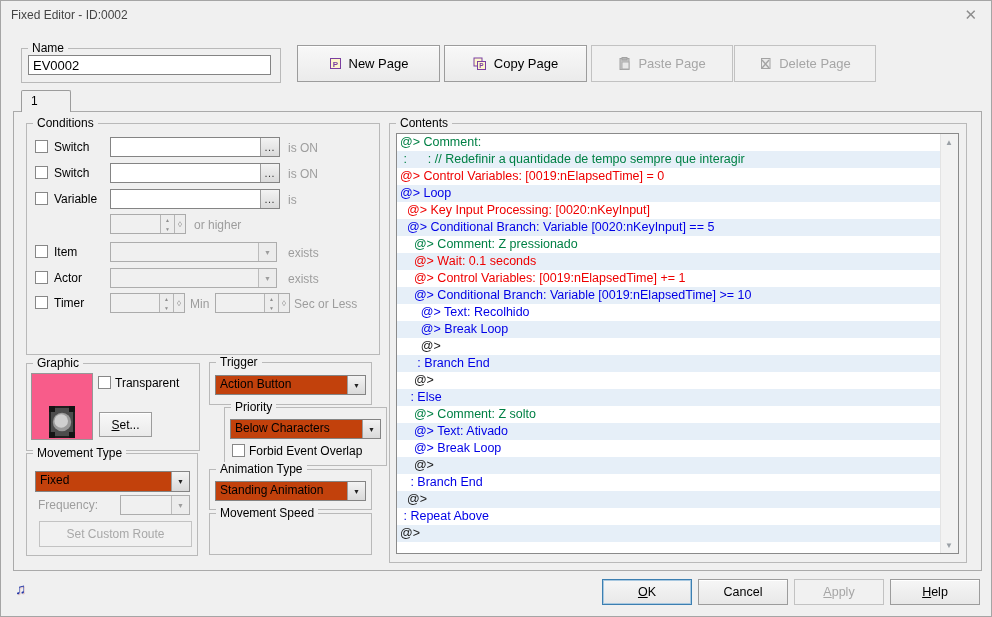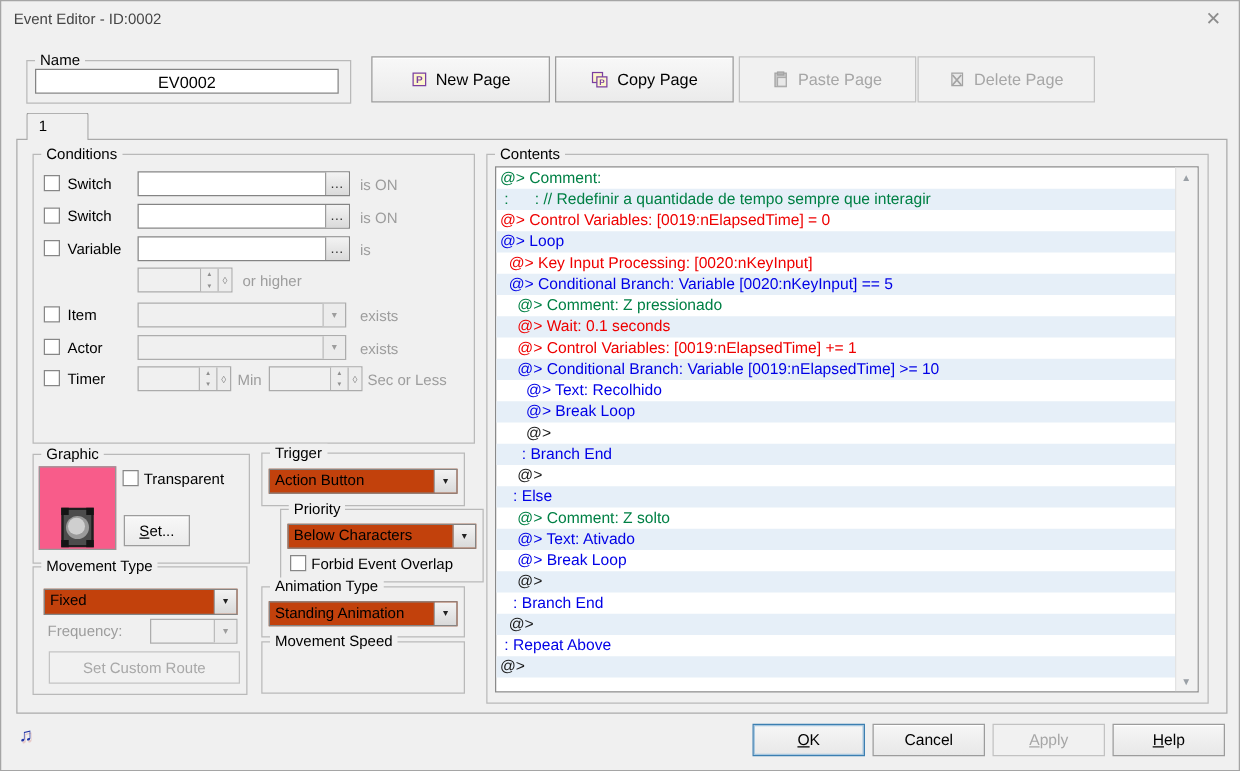--- a/index.html
+++ b/index.html
@@ -52,26 +52,26 @@
   .vsb .up{top:0;} .vsb .dn{bottom:0;}
   u{text-decoration:underline;}
   .music{position:absolute;left:14px;top:579px;font-size:15px;color:#2335a5;text-shadow:1px 1px 0 #c8372d33;}
   .sprite{position:absolute;left:50%;bottom:1px;transform:translateX(-50%);}
 </style>
 </head>
 <body>
 
 <div class="win">
 
-  <div class="title">Event Editor - ID:0002</div>
+  <div class="title">Fixed Editor - ID:0002</div>
   <div class="close">✕</div>
 
   <div class="grp" style="left:20px;top:47px;width:258px;height:33px;">
     <span class="glabel">Name</span>
-    <input class="edit" style="left: 6px; top: 6px; width: 243px; height: 20px; text-align: center;" value="EV0002">
+    <input class="edit" style="left: 6px; top: 6px; width: 243px; height: 20px;" value="EV0002">
   </div>
 
   <div class="pbtn" style="left:296px;width:141px;">
     <svg width="13" height="13" viewBox="0 0 13 13">
         <rect x="1.5" y="1.5" width="10" height="10" fill="#fdf6cc" stroke="#7a3fa0"></rect>
         <text x="6.5" y="9.5" font-size="8" font-weight="bold" fill="#7a3fa0" text-anchor="middle" font-family="Liberation Sans,sans-serif">P</text>
       </svg>
     <span>New Page</span>
   </div>
   <div class="pbtn" style="left:443px;width:141px;">

